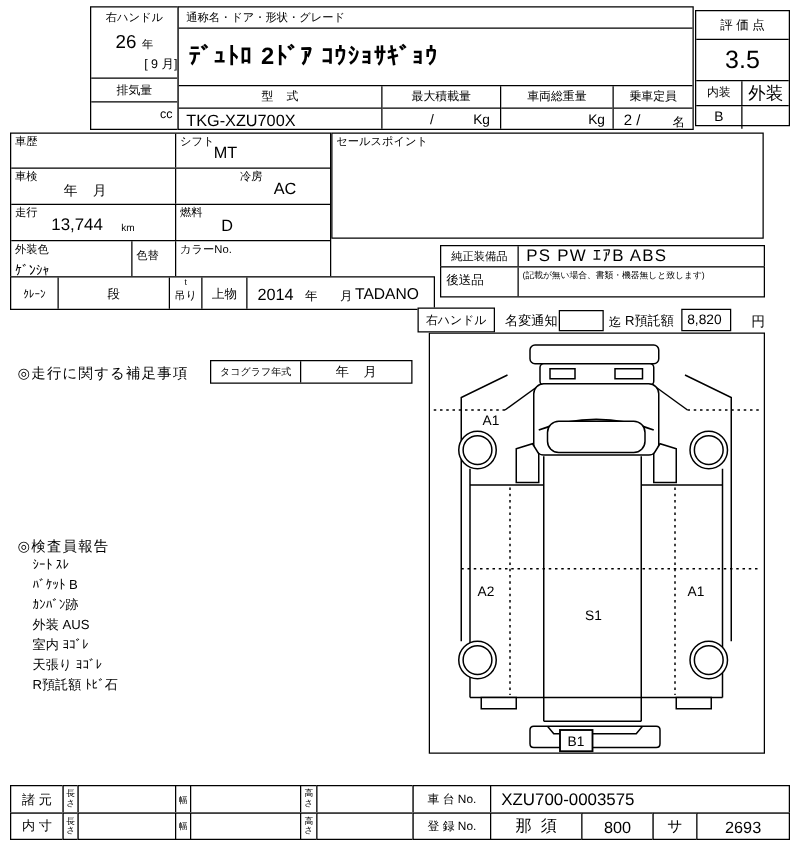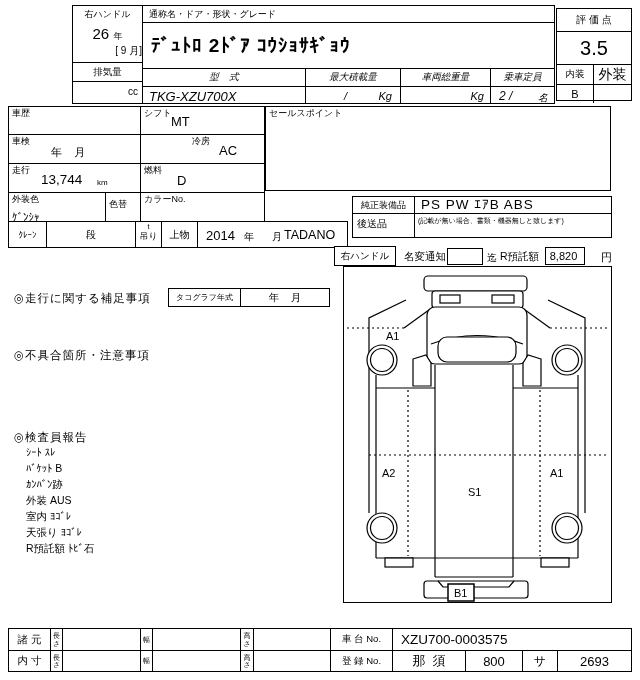--- a/index.html
+++ b/index.html
@@ -32,21 +32,21 @@
       <div style="text-align:right;font-size:10px;padding-top:1px;">[ 9 月]</div>
     </div>
     <div class="abs cen" style="left:0;top:57px;right:0;height:19px;border-bottom:1px solid #000;font-size:9.5px;">排気量</div>
     <div class="abs" style="left:0;top:76px;right:0;bottom:0;font-size:10px;text-align:right;padding:4px 4px 0 0;">cc</div>
   </div>
 
   <div class="abs b" style="left:142px;top:5px;width:413px;height:99px;">
     <div class="abs" style="left:0;top:0;right:0;height:17px;border-bottom:1px solid #000;font-size:9px;line-height:16px;padding-left:6px;">通称名・ドア・形状・グレード</div>
     <div class="abs" style="left:0;top:17px;right:0;height:45px;font-size:19px;font-weight:bold;letter-spacing:1px;line-height:45px;padding-left:8px;white-space:pre;">ﾃﾞｭﾄﾛ 2ﾄﾞｱ ｺｳｼｮｻｷﾞｮｳ</div>
 
-    <div class="abs" style="left:0;top:62px;right:0;bottom:0;border-top:1px solid #000;font-style:italic;">
+    <div class="abs" style="left:0;top:62px;right:0;bottom:0;border-top:1px solid #000;">
 
       <div class="abs" style="left:0;top:0;width:163px;height:100%;border-right:1px solid #000;">
         <div class="cen pre" style="height:17px;border-bottom:1px solid #000;font-size:9.5px;">型    式</div>
         <div style="font-size:13px;padding:2px 0 0 6px;">TKG-XZU700X</div>
       </div>
 
       <div class="abs" style="left:163px;top:0;width:95px;height:100%;border-right:1px solid #000;">
         <div class="cen" style="height:17px;border-bottom:1px solid #000;font-size:9.5px;">最大積載量</div>
         <div style="display:flex;justify-content:space-between;font-size:11px;padding:3px 8px 0 38px;">
           <span>/</span>
@@ -177,21 +177,20 @@
 
   <div class="abs hd" style="left:14px;top:291px;">◎走行に関する補足事項</div>
 
   <div class="abs b" style="left:168px;top:288px;width:162px;height:19px;">
     <div style="display:flex;height:100%;">
       <div class="cen" style="width:72px;border-right:1px solid #000;box-sizing:border-box;font-size:8px;">タコグラフ年式</div>
       <div class="cen pre" style="flex:1;font-size:10.5px;">年    月</div>
     </div>
   </div>
 
-  <div class="abs hd" style="left:14px;top:348px;">◎不具合箇所・注意事項</div>
 
   <div class="abs hd" style="left:14px;top:430px;">◎検査員報告</div>
   <div class="abs" style="left:26px;top:444px;font-size:10.5px;line-height:16px;">
     <div>ｼｰﾄ ｽﾚ</div>
     <div>ﾊﾞｹｯﾄ B</div>
     <div>ｶﾝﾊﾞﾝ跡</div>
     <div>外装 AUS</div>
     <div>室内 ﾖｺﾞﾚ</div>
     <div>天張り ﾖｺﾞﾚ</div>
     <div>R預託額 ﾄﾋﾞ石</div>

